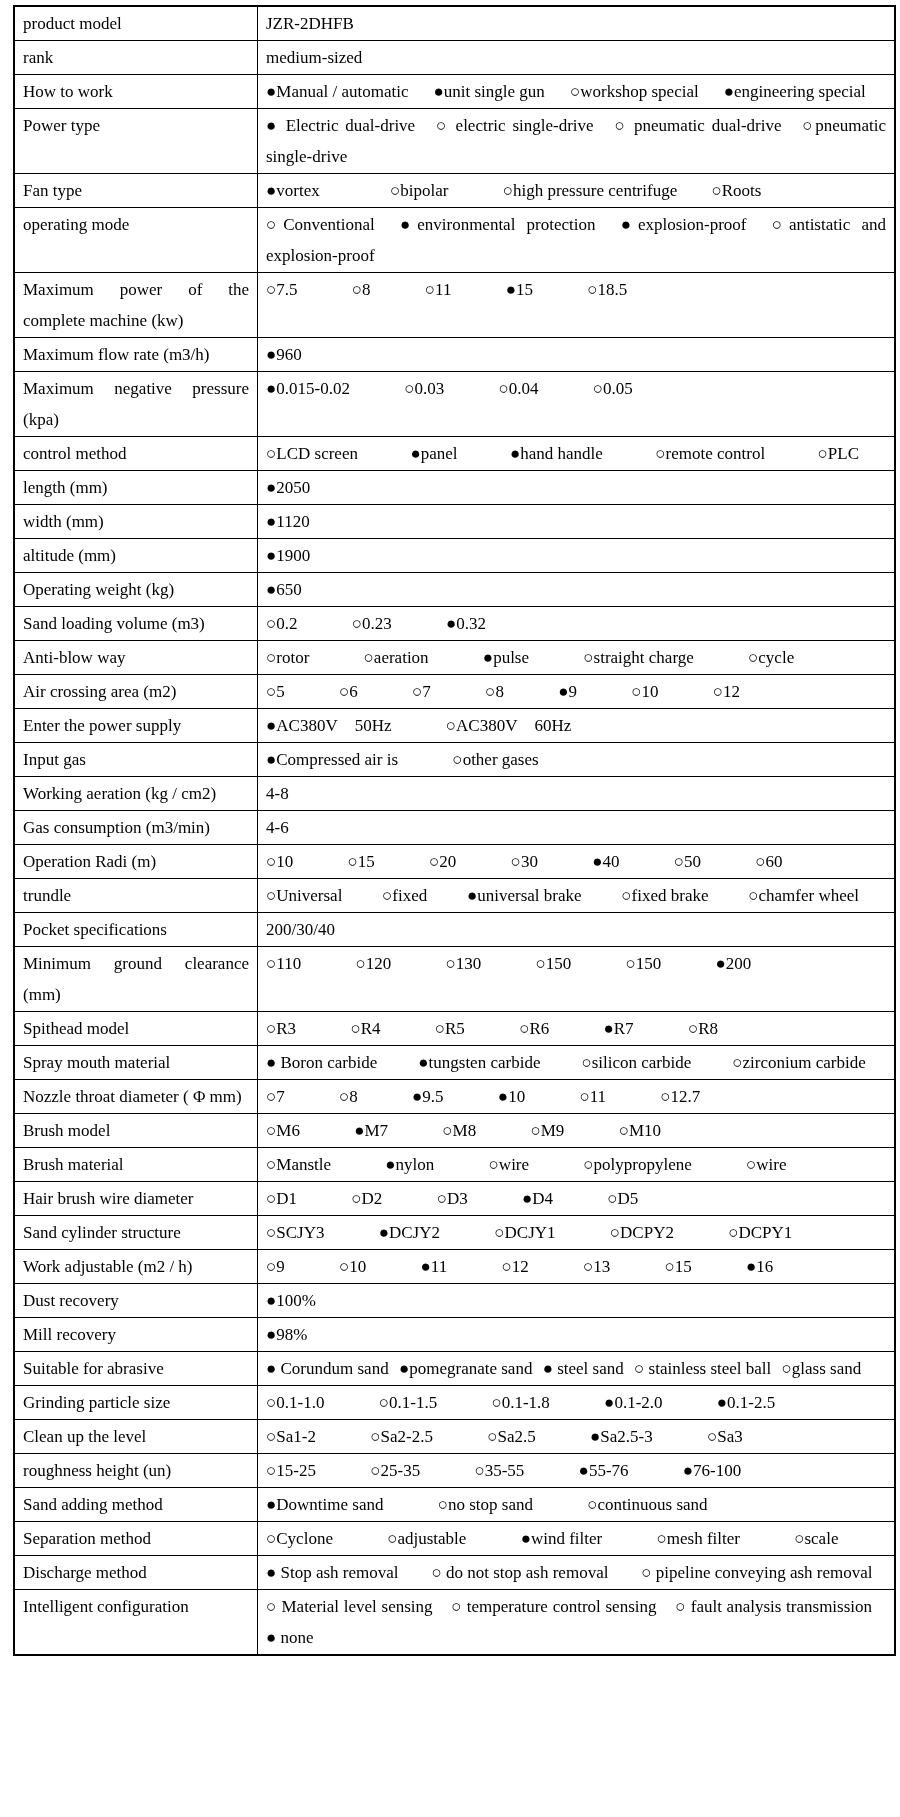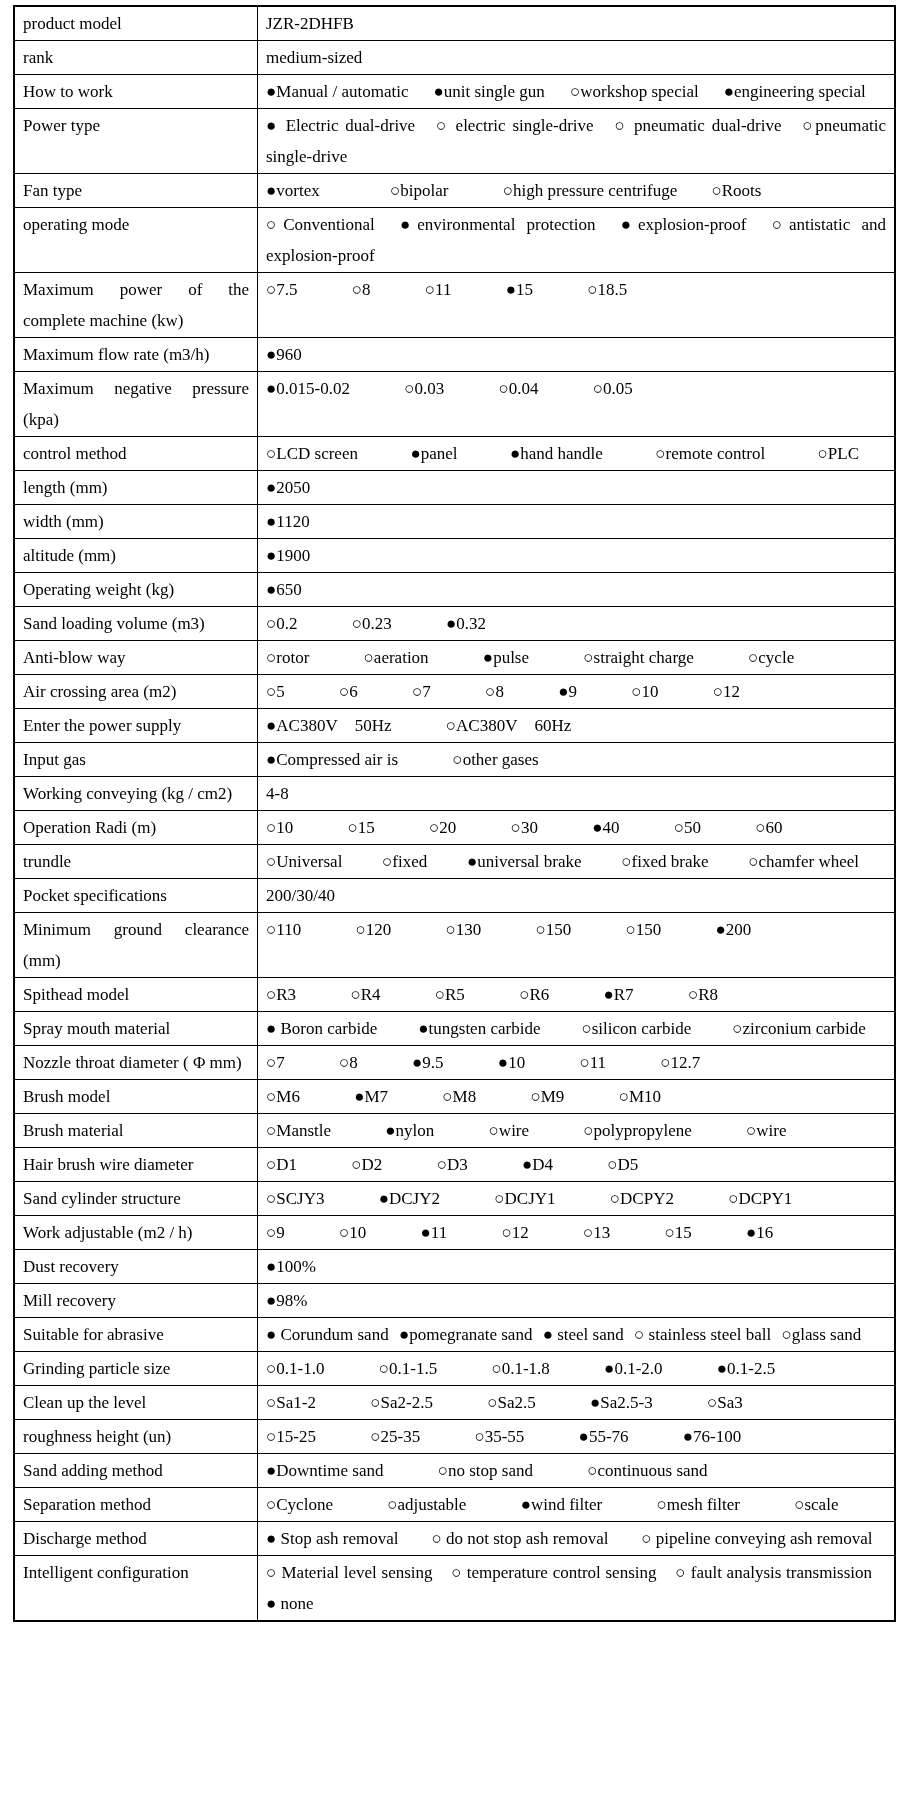--- a/index.html
+++ b/index.html
@@ -109,22 +109,26 @@
         </tr>
         <tr>
           <td class="label">Enter the power supply</td>
           <td class="value" style=""><span class="opt" style="margin-right: 50px;"><span class="marker">●</span>AC380V  50Hz</span> <span class="opt"><span class="marker">○</span>AC380V  60Hz</span></td>
         </tr>
         <tr>
           <td class="label">Input gas</td>
           <td class="value" style=""><span class="opt" style="margin-right: 50px;"><span class="marker">●</span>Compressed air is</span> <span class="opt"><span class="marker">○</span>other gases</span></td>
         </tr>
         <tr>
-          <td class="label">Working conveying (kg / cm2)</td>
+          <td class="label">Working aeration (kg / cm2)</td>
           <td class="value">4-8</td>
+        </tr>
+        <tr>
+          <td class="label">Gas consumption (m3/min)</td>
+          <td class="value">4-6</td>
         </tr>
         <tr>
           <td class="label">Operation Radi (m)</td>
           <td class="value" style=""><span class="opt" style="margin-right: 50px;"><span class="marker">○</span>10</span> <span class="opt" style="margin-right: 50px;"><span class="marker">○</span>15</span> <span class="opt" style="margin-right: 50px;"><span class="marker">○</span>20</span> <span class="opt" style="margin-right: 50px;"><span class="marker">○</span>30</span> <span class="opt" style="margin-right: 50px;"><span class="marker">●</span>40</span> <span class="opt" style="margin-right: 50px;"><span class="marker">○</span>50</span> <span class="opt"><span class="marker">○</span>60</span></td>
         </tr>
         <tr>
           <td class="label">trundle</td>
           <td class="value" style=""><span class="opt" style="margin-right: 35.4414px;"><span class="marker">○</span>Universal</span> <span class="opt" style="margin-right: 35.4414px;"><span class="marker">○</span>fixed</span> <span class="opt" style="margin-right: 35.4414px;"><span class="marker">●</span>universal brake</span> <span class="opt" style="margin-right: 35.4414px;"><span class="marker">○</span>fixed brake</span> <span class="opt"><span class="marker">○</span>chamfer wheel</span></td>
         </tr>
         <tr>

